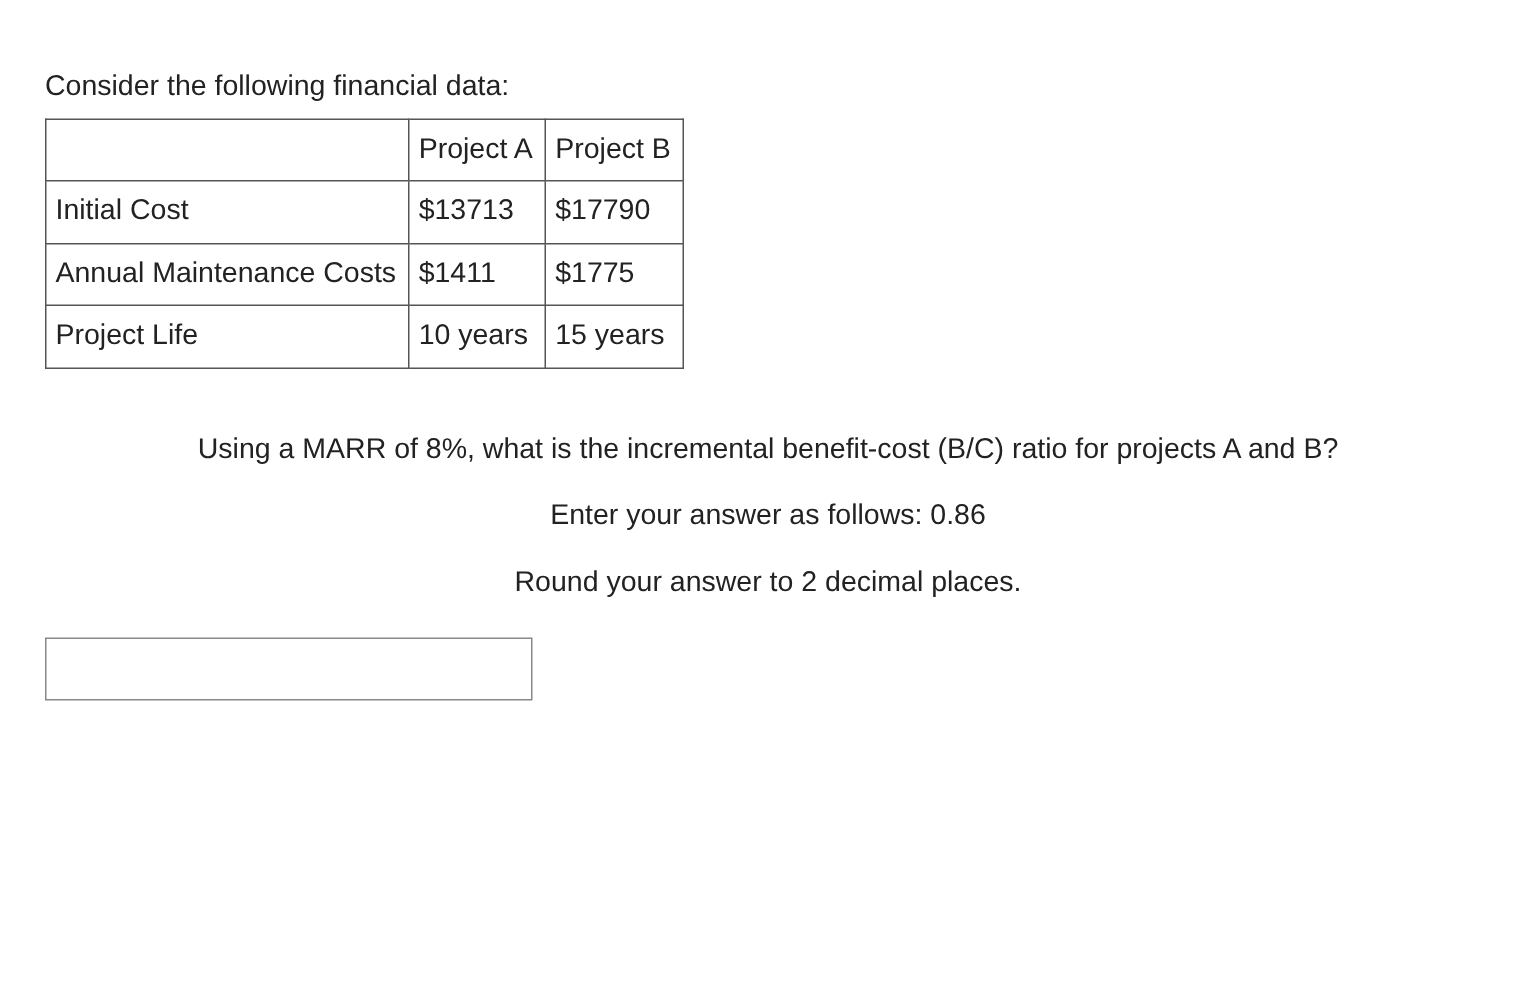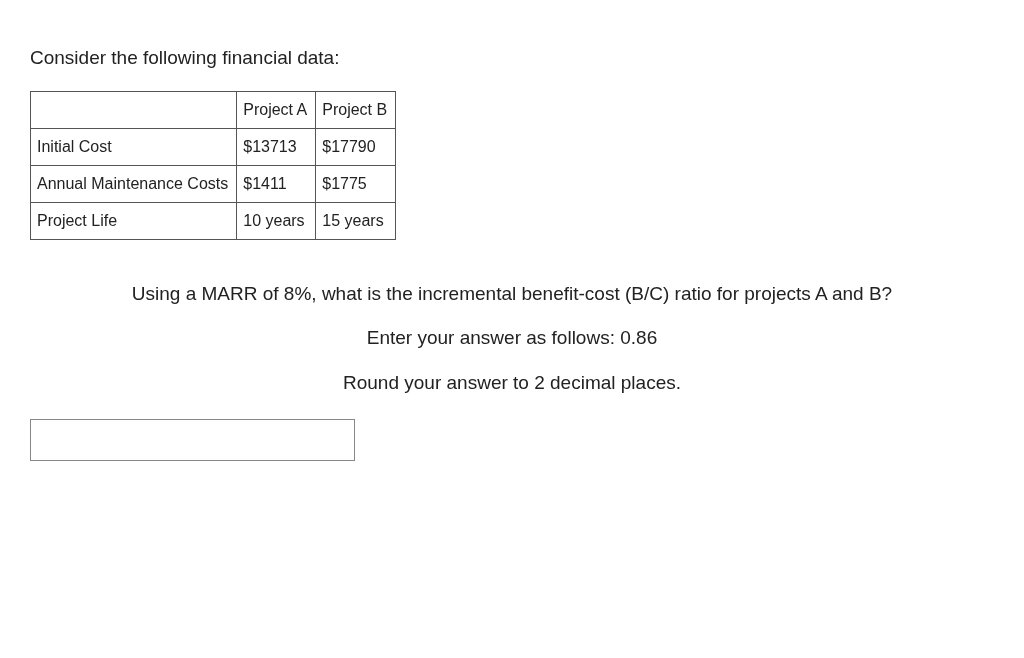--- a/index.html
+++ b/index.html
@@ -5,33 +5,33 @@
   body {
     margin: 0;
     padding: 25px 30px;
     font-family: "Segoe UI", "Helvetica Neue", Arial, sans-serif;
     font-size: 19px;
     color: #222;
     background: #fff;
     line-height: 1.5;
   }
   .intro {
-    margin-bottom: 18px;
+    margin-bottom: 6px;
   }
   table.data {
     border-collapse: collapse;
     margin-bottom: 40px;
   }
   table.data td, table.data th {
     border: 1px solid #555;
     padding: 6px 8px 6px 6px;
     text-align: left;
     vertical-align: top;
     font-weight: 400;
-    font-size: 16px;
+    font-size: 19px;
     color: #222;
   }
   table.data th {
     font-weight: 400;
   }
   .col-header {
     min-width: 60px;
   }
   .row-label {
     min-width: 190px;

